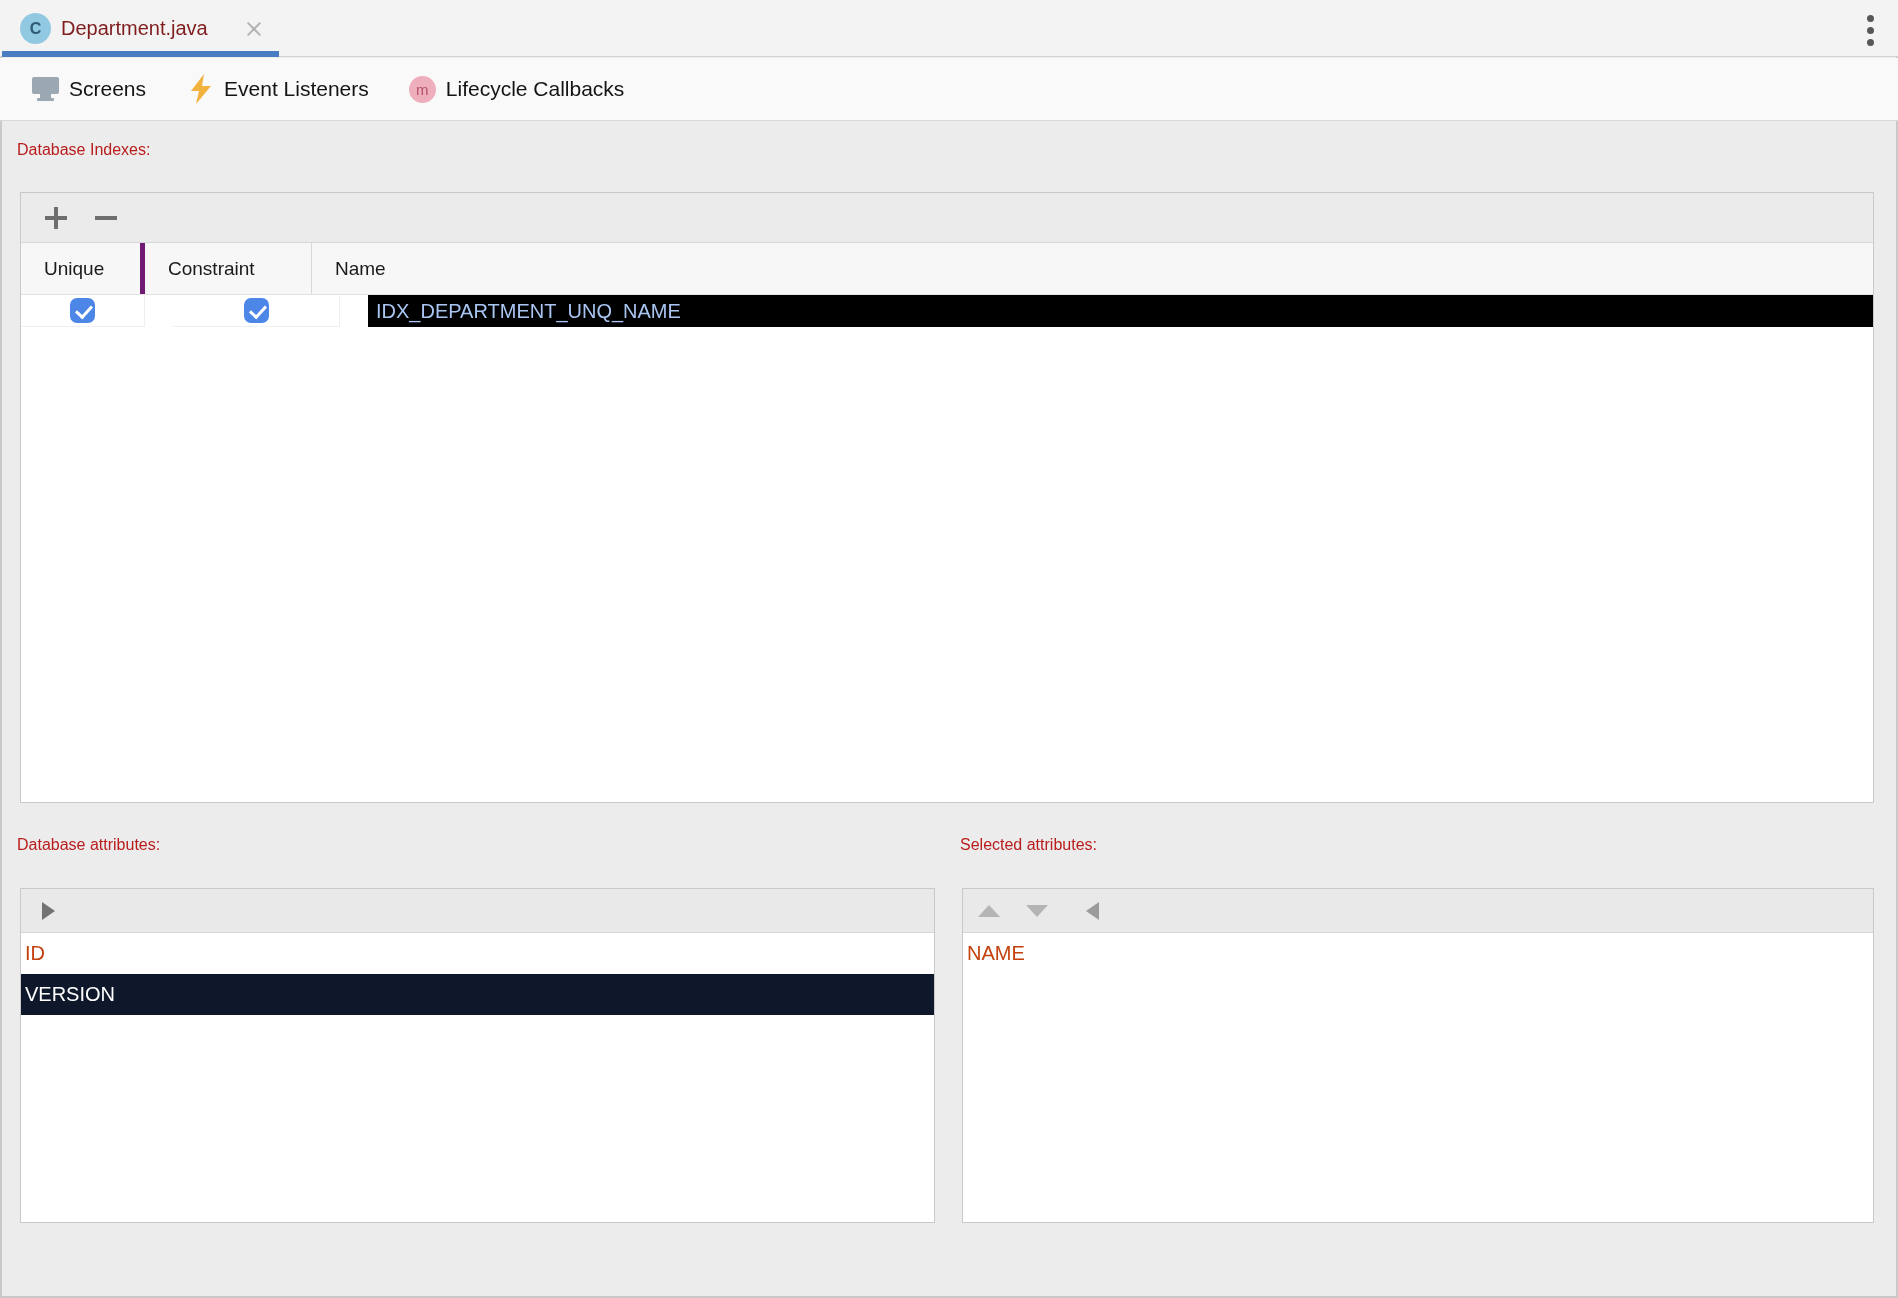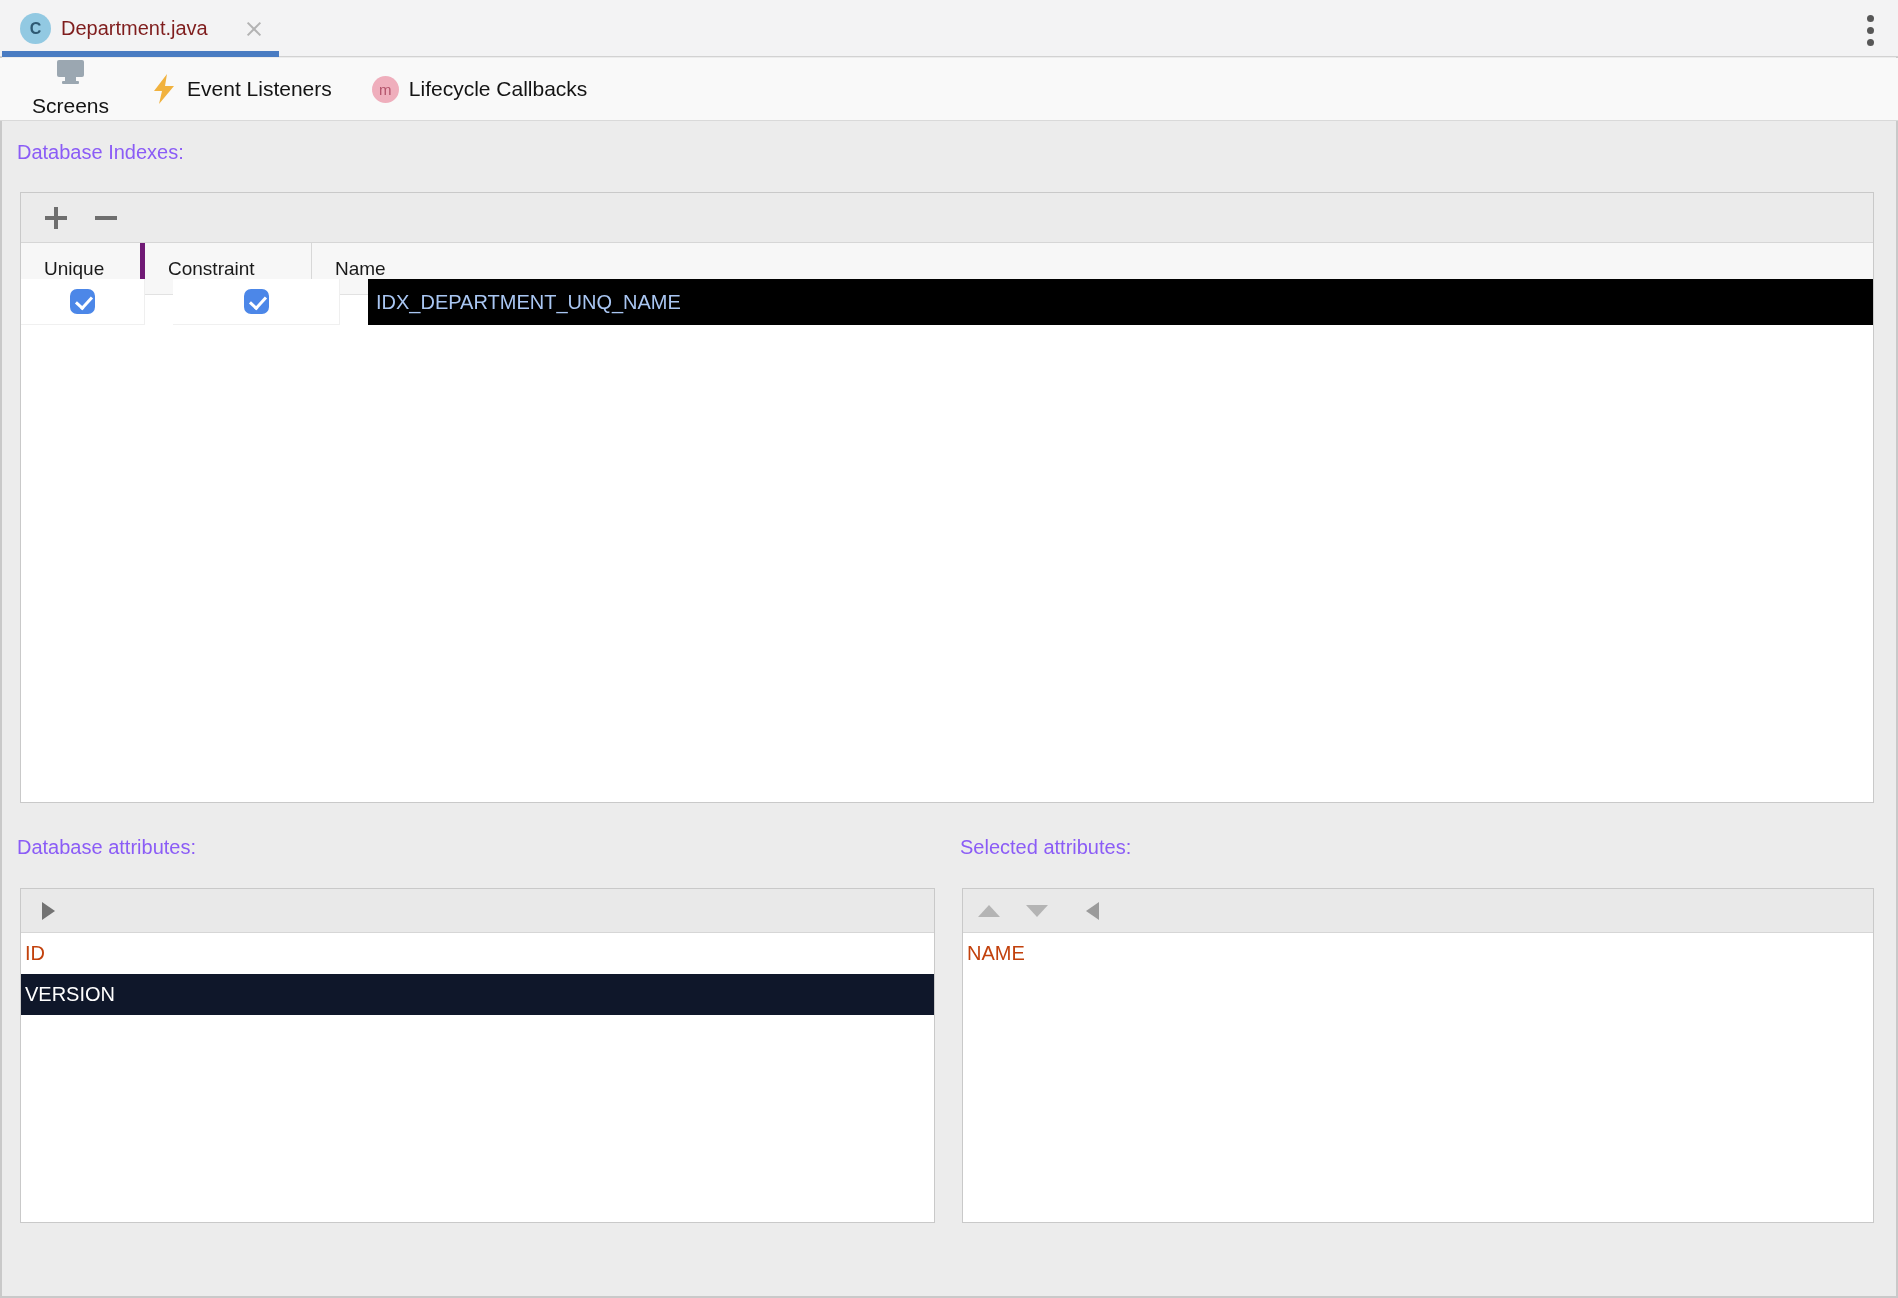--- a/index.html
+++ b/index.html
@@ -26,55 +26,55 @@
   .tab-close::after  { transform:rotate(-45deg); }
   .kebab { position:absolute; right:17px; top:13px; width:22px; height:32px; cursor:pointer; }
   .kebab i { position:absolute; left:8px; width:7px; height:7px; border-radius:50%; background:#575757; }
   .kebab i:nth-child(1){ top:2px; } .kebab i:nth-child(2){ top:14px; } .kebab i:nth-child(3){ top:26px; }
 
   
   .main-toolbar { position:absolute; left:0; top:58px; width:100%; height:63px;
                   background:#f9f9f9; border-bottom:1px solid #d9d9d9;
                   display:flex; align-items:center; }
   .tool-item { display:flex; align-items:center; gap:10px; font-size:21px; color:#141414; cursor:pointer; }
-  .tool-item.screens   { margin-left:32px;flex-direction:column; }
+  .tool-item.screens   { margin-left:32px; }
   .tool-item.listeners { margin-left:42px; }
   .tool-item.lifecycle { margin-left:40px; }
   .monitor-icon { position:relative; width:27px; height:24px; }
   .monitor-icon .scr { position:absolute; left:0; top:0; width:27px; height:17px;
                        background:#9ba7b1; border-radius:2px; }
   .monitor-icon .std { position:absolute; left:8px; top:17px; width:11px; height:4px; background:#9ba7b1; }
   .monitor-icon .base{ position:absolute; left:5px; top:21px; width:17px; height:3px; background:#9ba7b1; border-radius:1px; }
   .bolt-icon { width:26px; height:30px; }
   .m-icon { width:27px; height:27px; border-radius:50%; background:#efaebc; color:#b3536b;
             font-size:15px; display:flex; align-items:center; justify-content:center; }
 
   
-  .section-label { position:absolute; font-size:20px; color:#8b5cf6; }
+  .section-label { position:absolute; font-size:16px; color:#b91c1c; }
 
   
   .panel { position:absolute; background:#ffffff; border:1px solid #c9c9c9; }
   .indexes-panel { left:20px; top:192px; width:1854px; height:611px; }
   .panel-toolbar { position:absolute; left:0; top:0; width:100%; height:50px;
                    background:#ebebeb; border-bottom:1px solid #d6d6d6;
                    display:flex; align-items:center; }
   .tbtn { width:22px; height:22px; position:relative; cursor:pointer; margin-left:24px; }
   .tbtn.add::before  { content:""; position:absolute; left:0;  top:9px; width:22px; height:4px; background:#6e6e6e; }
   .tbtn.add::after   { content:""; position:absolute; left:9px; top:0;  width:4px;  height:22px; background:#6e6e6e; }
   .tbtn.remove::before{ content:""; position:absolute; left:0; top:9px; width:22px; height:4px; background:#6e6e6e; }
   .tbtn.remove { margin-left:28px; }
 
   .grid-header { position:absolute; left:0; top:50px; width:100%; height:52px; background:#f7f7f7;
                  border-bottom:1px solid #e2e2e2; display:flex; font-size:19px; color:#1a1a1a; }
   .hcell { display:flex; align-items:center; padding-left:23px; }
   .hcell.unique     { width:124px; border-right:5px solid #701a75; }
   .hcell.constraint { width:167px; border-right:1px solid #d8d8d8; }
   .hcell.name       { flex:1; }
 
-  .grid-row { position:absolute; left:0; top:86px; width:100%; height:46px; display:flex; cursor:pointer;gap:28px; }
+  .grid-row { position:absolute; left:0; top:102px; width:100%; height:32px; display:flex; cursor:pointer;gap:28px; }
   .ccell { width:124px; display:flex; align-items:center; justify-content:center;
            background:#fff; border-right:1px solid #efefef; border-bottom:1px solid #f0f0f0; }
   .ccell.c2 { width:167px; }
   .row-check { width:25px; height:25px; border-radius:7px; background:#fff; border:2px solid #b8b8b8;
                position:relative; cursor:pointer; }
   .row-check.on { background:#4c87e8; border-color:#4c87e8; }
   .row-check.on::after { content:""; position:absolute; left:7px; top:2px; width:7px; height:13px;
                border-right:3px solid #fff; border-bottom:3px solid #fff; transform:rotate(42deg); }
   .name-cell { flex:1; display:flex; align-items:center; padding-left:8px; font-size:20px; }
   .name-cell.on { background:#000000; color:#a9c6f2; }

